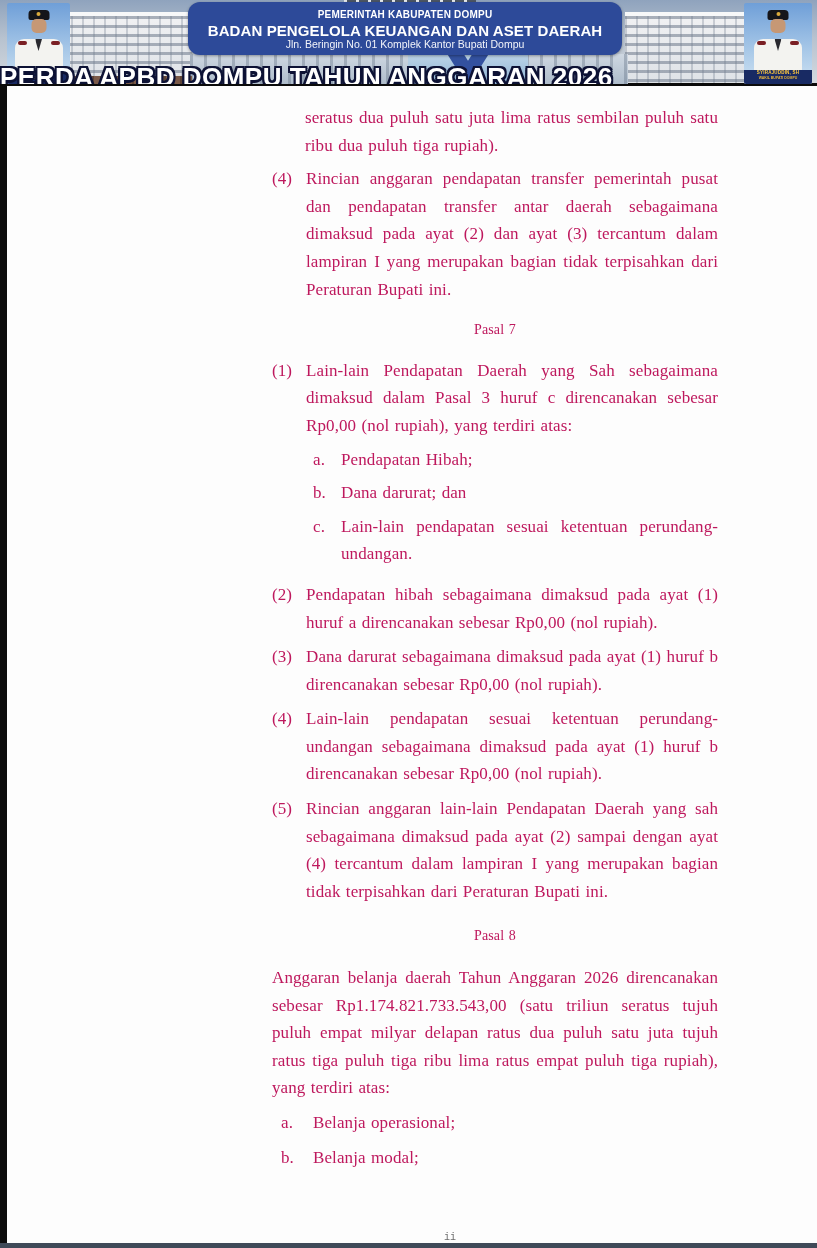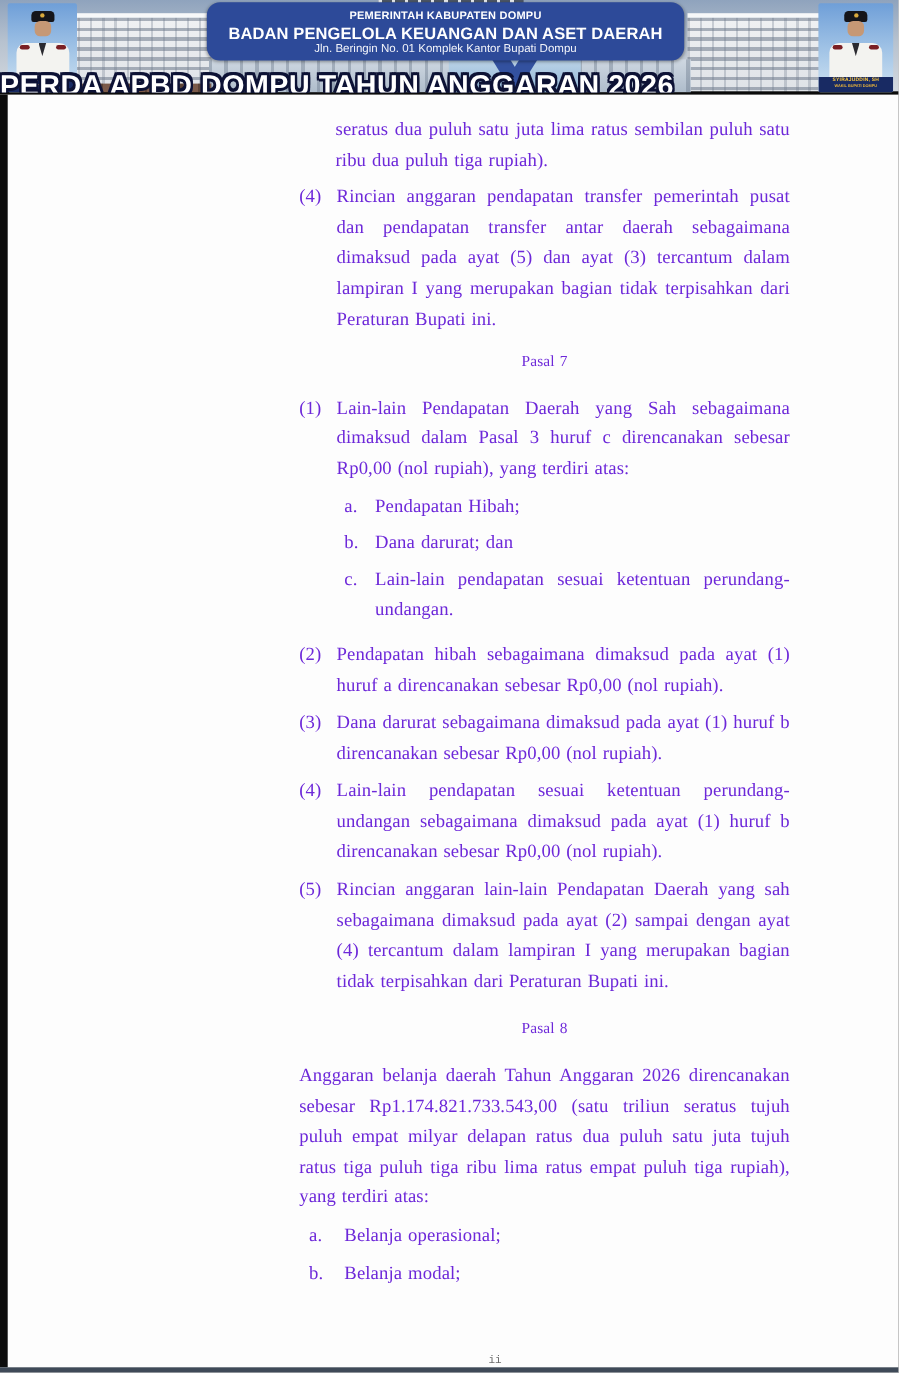--- a/index.html
+++ b/index.html
@@ -73,21 +73,21 @@
            0   -2px 0 #0d1235, 0    2px 0 #0d1235,
           -2px  0   0 #0d1235, 2px  0   0 #0d1235,
            0    3px 0 #0d1235;}
 
   .black-line{position:absolute;top:83px;left:0;width:817px;height:3px;background:#0b0b0b;}
   .left-strip{position:absolute;top:86px;left:0;width:7px;height:1157px;background:#0d0d0d;}
   .bottom-bar{position:absolute;bottom:0;left:0;width:817px;height:5px;background:#3f4a58;}
 
   
   .doc-body{position:absolute;left:272px;top:104px;width:446px;
-        font-size:17px;line-height:27.6px;color:#6d28d9;letter-spacing:.1px;word-spacing:1px;}
+        font-size:17px;line-height:27.6px;color:#be185d;letter-spacing:.1px;word-spacing:1px;}
   .cont-para{margin:0 0 6px 0;padding-left:33px;text-align:justify;}
   .num-item{display:flex;margin:0 0 7px 0;}
   .num-item .num{flex:0 0 34px;}
   .num-item .body-col{flex:1;min-width:0;}
   .num-item .txt{text-align:justify;}
   .pasal-heading{margin:13px 0 13px 0;text-align:center;font-size:14px;font-weight:400;}
   .pasal8-heading{margin:17px 0 14px 0;}
   .sub-item{display:flex;margin:6px 0 6px 7px;}
   .sub-item .letter{flex:0 0 28px;}
   .sub-item .txt{flex:1;text-align:justify;}
@@ -150,21 +150,21 @@
   <div class="left-strip"></div>
   <div class="bottom-bar"></div>
 
   <main class="doc-body">
 
     <p class="cont-para">seratus dua puluh satu juta lima ratus sembilan puluh satu ribu dua puluh tiga rupiah).</p>
 
     <div class="num-item">
       <span class="num">(4)</span>
       <div class="body-col">
-        <div class="txt">Rincian anggaran pendapatan transfer pemerintah pusat dan pendapatan transfer antar daerah sebagaimana dimaksud pada ayat (5) dan ayat (3) tercantum dalam lampiran I yang merupakan bagian tidak terpisahkan dari Peraturan Bupati ini.</div>
+        <div class="txt">Rincian anggaran pendapatan transfer pemerintah pusat dan pendapatan transfer antar daerah sebagaimana dimaksud pada ayat (2) dan ayat (3) tercantum dalam lampiran I yang merupakan bagian tidak terpisahkan dari Peraturan Bupati ini.</div>
       </div>
     </div>
 
     <h3 class="pasal-heading">Pasal 7</h3>
 
     <div class="num-item">
       <span class="num">(1)</span>
       <div class="body-col">
         <div class="txt">Lain-lain Pendapatan Daerah yang Sah sebagaimana dimaksud dalam Pasal 3 huruf c direncanakan sebesar Rp0,00 (nol rupiah), yang terdiri atas:</div>
         <div class="sub-item">

